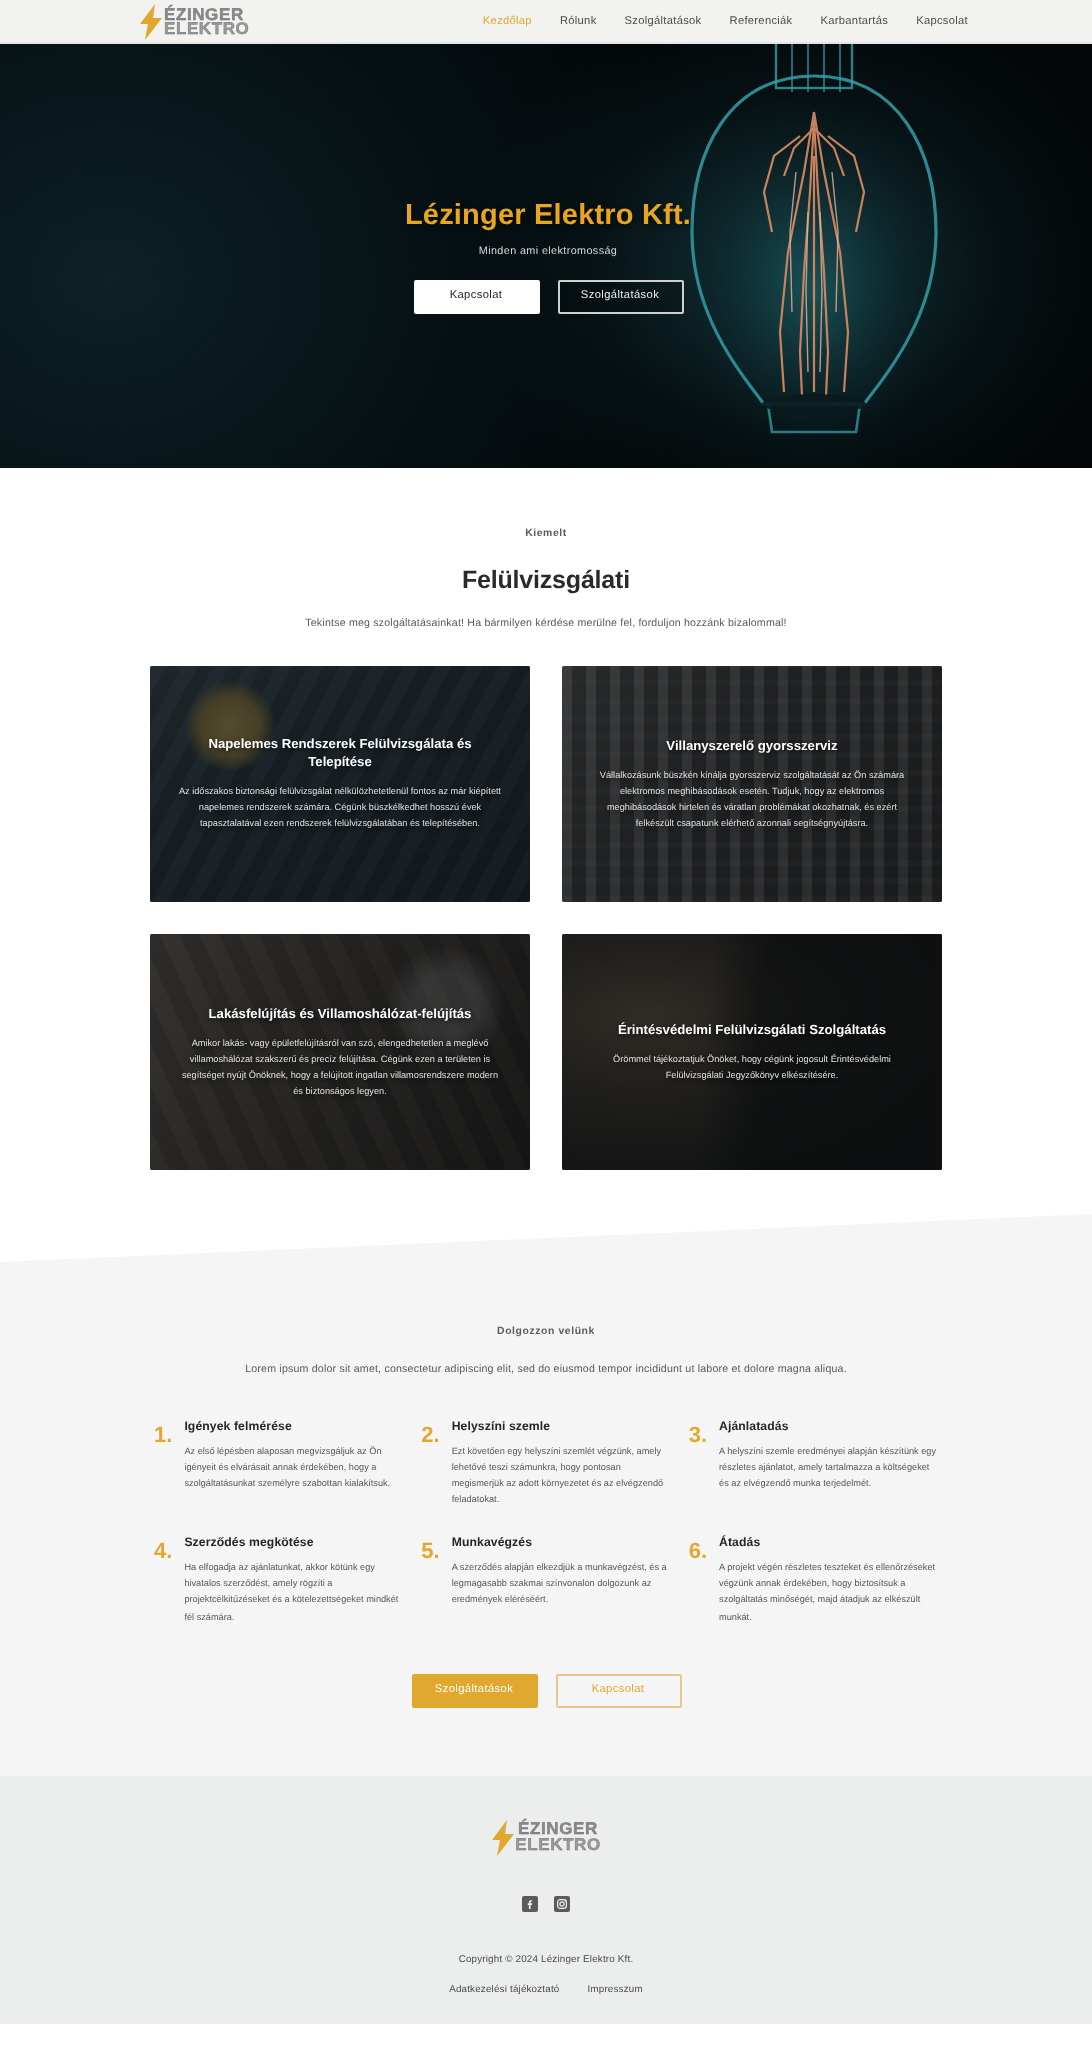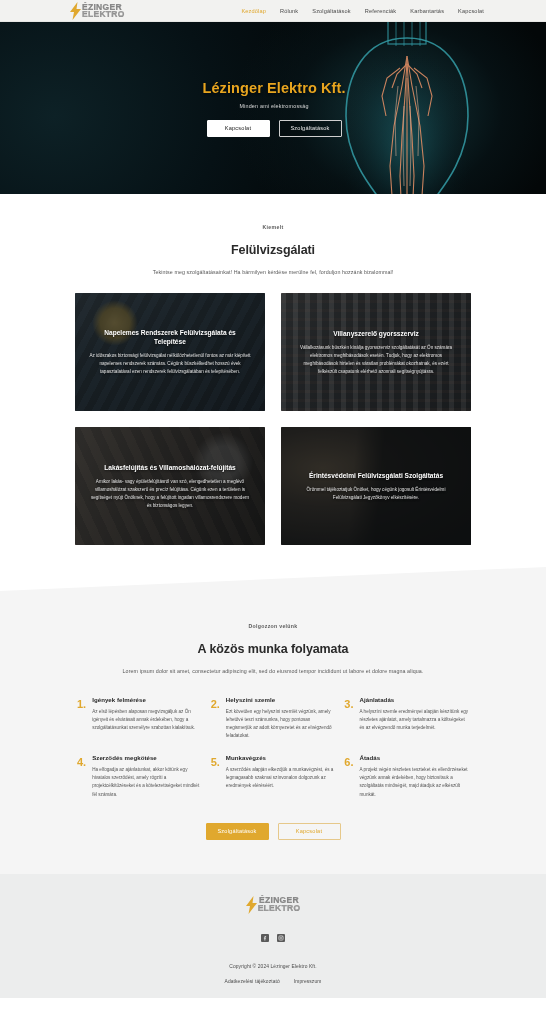--- a/index.html
+++ b/index.html
@@ -58,21 +58,21 @@
     color:#4a4a4a;
     text-decoration:none;
     letter-spacing:0.15px;
     white-space:nowrap;
   }
   .nav a.active{ color:#e0a82e; }
 
   
   .hero{
     position:relative;
-    height:172px;
+    height:212px;
     background:
       radial-gradient(ellipse 230px 190px at 73% 52%, rgba(22,62,68,0.85) 0%, rgba(8,22,26,0.6) 45%, rgba(3,8,10,0) 72%),
       radial-gradient(ellipse 300px 260px at 10% 55%, #0d2126 0%, #061115 55%, #030708 100%),
       linear-gradient(180deg,#04090b 0%, #061013 40%, #040a0c 100%);
     overflow:hidden;
     display:flex;
     align-items:center;
     justify-content:center;
   }
   
@@ -412,21 +412,20 @@
         <p>Örömmel tájékoztatjuk Önöket, hogy cégünk jogosult Érintésvédelmi Felülvizsgálati Jegyzőkönyv elkészítésére.</p>
       </div>
     </div>
   </div>
 
   <div class="slant"></div>
 </section>
 
 <section class="process">
   <div class="eyebrow">Dolgozzon velünk</div>
-  <h2 class="sec-title">A közös munka folyamata</h2>
   <p class="sec-lead">Lorem ipsum dolor sit amet, consectetur adipiscing elit, sed do eiusmod tempor incididunt ut labore et dolore magna aliqua.</p>
 
   <div class="steps">
     <div class="step">
       <div class="step-num">1.</div>
       <div>
         <h4>Igények felmérése</h4>
         <p>Az első lépésben alaposan megvizsgáljuk az Ön igényeit és elvárásait annak érdekében, hogy a szolgáltatásunkat személyre szabottan kialakítsuk.</p>
       </div>
     </div>

